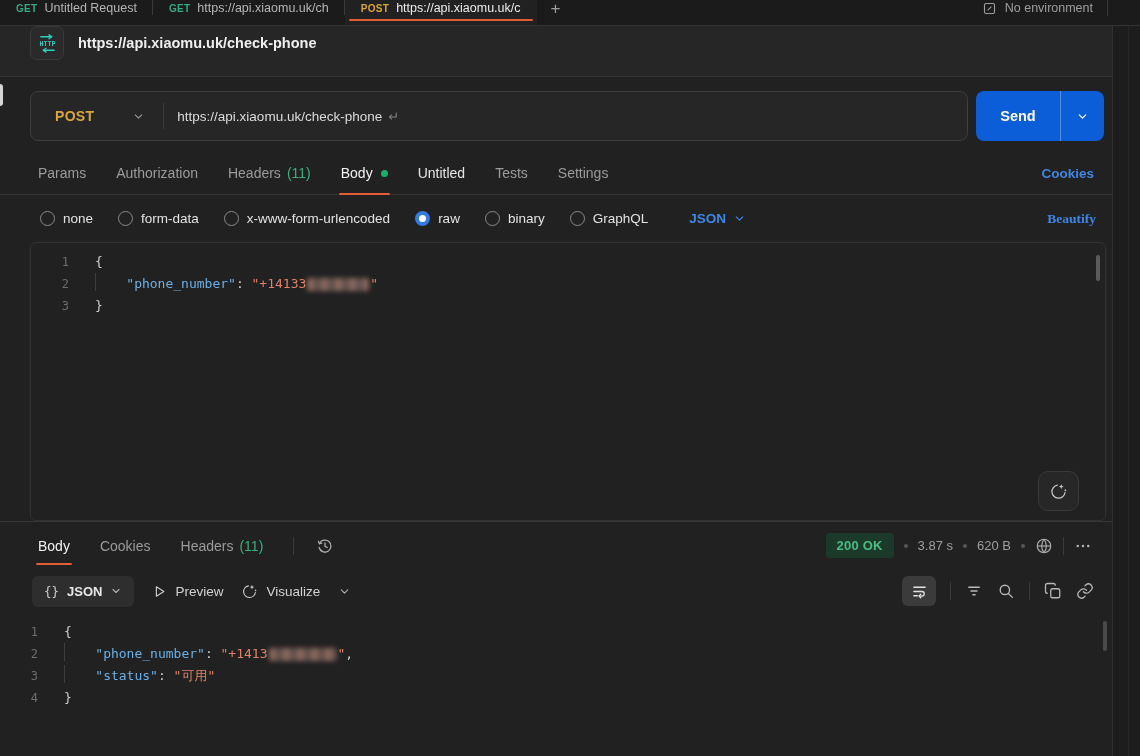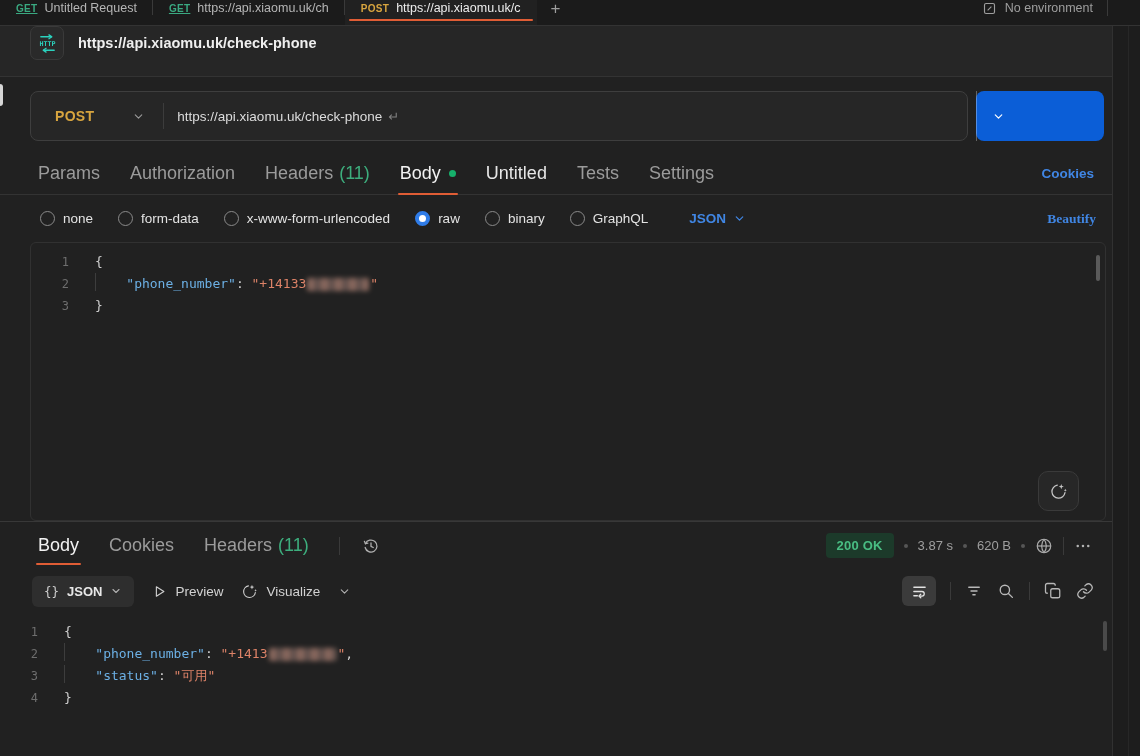--- a/index.html
+++ b/index.html
@@ -11,21 +11,21 @@
   html,body{width:1140px;height:756px;overflow:hidden;}
   body{background:#212121;font-family:"Liberation Sans",sans-serif;color:#e8e8e8;position:relative;}
   svg{display:block;}
 
   
   .topbar{height:26px;background:#1b1b1b;border-bottom:1px solid #333;position:relative;overflow:hidden;}
   .topbar-inner{position:absolute;top:-10px;left:0;right:0;height:36px;display:flex;align-items:center;}
   .toptab{height:36px;display:flex;align-items:center;gap:7px;padding:0 16px;position:relative;min-width:0;}
   .toptab .sep{position:absolute;right:0;top:10px;height:15px;width:1px;background:#3a3a3a;}
   .toptab .method{font-size:10px;font-weight:bold;letter-spacing:.3px;}
-  .toptab .method.get{color:var(--method-get);text-decoration:underline;}
+  .toptab .method.get{color:var(--method-get);}
   .toptab .method.post{color:var(--method-post);}
   .toptab .ttitle{font-size:12.5px;color:#b5b5b5;white-space:nowrap;overflow:hidden;max-width:185px;}
   .toptab.active{background:#212121;}
   .toptab.active .ttitle{color:#ececec;}
   .toptab.active::after{content:"";position:absolute;left:4px;right:4px;bottom:5px;height:2px;background:var(--accent-orange);border-radius:1px;}
   .plus-tab{font-size:17px;color:#9e9e9e;padding:0 14px;margin-top:2px;}
   .top-spacer{flex:1;}
   .env-group{display:flex;gap:8px;color:#9e9e9e;font-size:12.5px;padding-right:14px;}
   .top-divider{width:1px;height:16px;background:#3a3a3a;margin-right:32px;}
 
@@ -54,21 +54,21 @@
   .url-divider{width:1px;height:26px;background:#3c3c3c;}
   .url-input{flex:1;padding-left:13px;font-size:13.5px;color:#dcdcdc;display:flex;align-items:center;gap:6px;white-space:nowrap;overflow:hidden;}
   .return-hint{color:#808080;font-size:13px;}
   .send-btn{width:128px;height:50px;background:var(--send-blue);border-radius:8px;display:flex;align-items:stretch;color:#fff;}
   .send-main{flex:1;display:flex;align-items:center;justify-content:center;font-weight:bold;font-size:14.5px;}
   .send-split{width:1px;background:rgba(255,255,255,.3);margin:0;}
   .send-caret{width:43px;display:flex;align-items:center;justify-content:center;}
 
   
   .req-tabs{height:43px;display:flex;align-items:center;gap:30px;padding-left:38px;border-bottom:1px solid #333;position:relative;}
-  .rtab{font-size:18px;color:#9b9b9b;height:43px;display:flex;align-items:center;gap:6px;position:relative;white-space:nowrap;}
+  .rtab{font-size:14px;color:#9b9b9b;height:43px;display:flex;align-items:center;gap:6px;position:relative;white-space:nowrap;}
   .rtab .cnt{color:var(--count-green);}
   .rtab.bright{color:#e6e6e6;}
   .rtab.active{color:#f2f2f2;}
   .rtab.active::after{content:"";position:absolute;left:-2px;right:-2px;bottom:0;height:2px;background:var(--accent-orange);border-radius:1px;}
   .green-dot{width:7px;height:7px;border-radius:50%;background:#16b06b;margin-left:2px;}
   .cookies-link{margin-left:auto;margin-right:18px;color:var(--link-blue);font-size:13.5px;font-weight:bold;}
 
   
   .type-row{height:47px;display:flex;align-items:center;gap:25px;padding-left:40px;}
   .radio-item{display:flex;align-items:center;gap:8px;font-size:13.5px;color:#e3e3e3;white-space:nowrap;}
@@ -177,20 +177,21 @@
               </svg>
         </span>
       </div>
       <div class="url-divider"></div>
       <div class="url-input">
         <span>https://api.xiaomu.uk/check-phone</span>
         <span class="return-hint">↵</span>
       </div>
     </div>
     <div class="send-btn">
+      <div class="send-main">Send</div>
       <div class="send-split"></div>
       <div class="send-caret">
         <svg viewBox="0 0 24 24" width="13" height="13" fill="none" stroke="#fff" stroke-width="2.2" stroke-linecap="round" stroke-linejoin="round">
               <polyline points="6 9 12 15 18 9"></polyline>
             </svg>
       </div>
     </div>
   </div>
 
   <div class="req-tabs">

